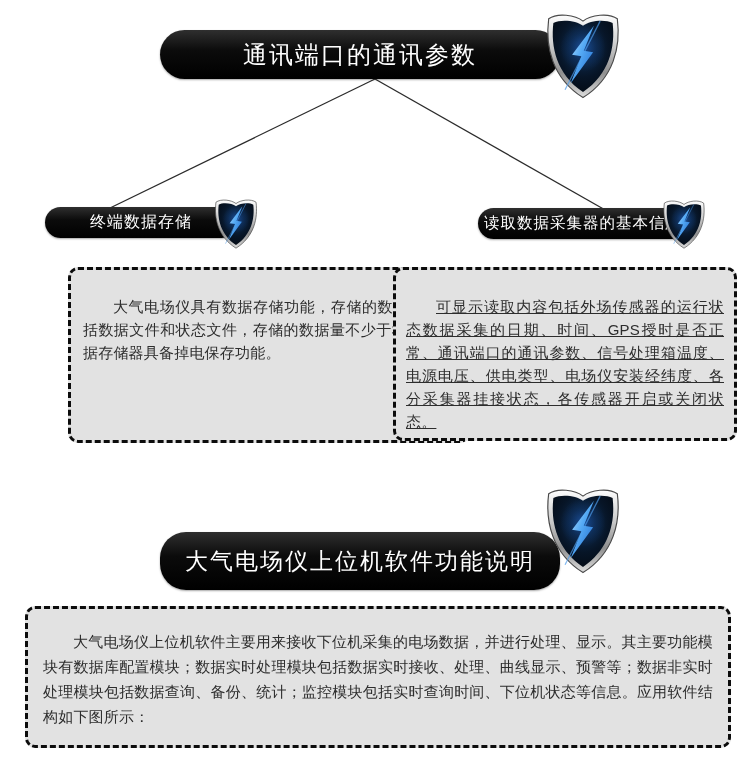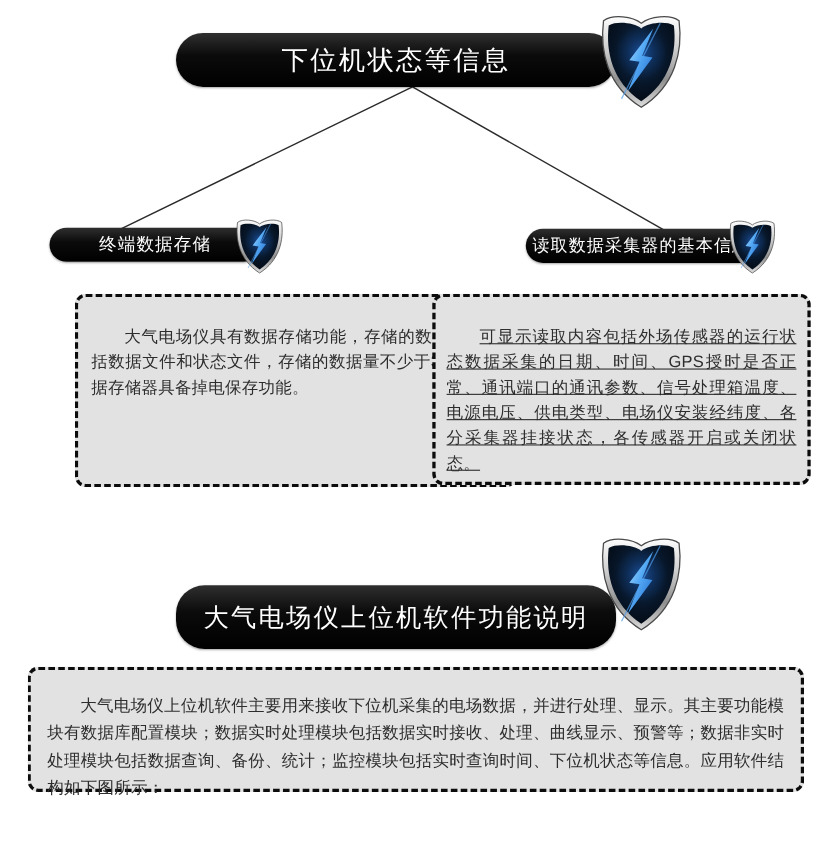--- a/index.html
+++ b/index.html
@@ -27,21 +27,21 @@
   #shield-right  { left:661px; top:200px; width:46px; height:50px; }
   #shield-bottom { left:544px; top:488px; width:78px; height:88px; }
   .dashed-box {
     position:absolute; z-index:2;
     background:#e2e2e2; border:3px dashed #0c0c0c; border-radius:10px;
     color:#2d2d2d; font-size:15px; line-height:23px; text-align:justify;
   }
   .dashed-box p { margin:0; text-indent:2em; letter-spacing:0.2px; }
   #left-box   { left:20px;  top:267px; width:402px; height:176px; padding:25px 12px 0;margin-left:48px; }
   #right-box  { left:393px; top:267px; width:344px; height:174px; padding:25px 10px 0;text-decoration:underline; }
-  #bottom-box { left:25px;  top:606px; width:706px; height:114px; padding:20px 15px 0; line-height:25px; }
+  #bottom-box { left:25px;  top:606px; width:706px; height:142px; padding:20px 15px 0; line-height:25px; }
   .svg-defs { position:absolute; width:0; height:0; overflow:hidden; }
 </style>
 </head>
 <body>
 
 <svg class="svg-defs" aria-hidden="true">
   <defs>
     <linearGradient id="rimGrad" x1="0" y1="0" x2="0" y2="1">
       <stop offset="0" stop-color="#fdfdfd"></stop>
       <stop offset="0.35" stop-color="#cfcfcf"></stop>
@@ -74,21 +74,21 @@
 </svg>
 
 <div class="canvas">
 
   <svg class="connector-svg">
     <line x1="375" y1="79" x2="110" y2="208" stroke="#2b2b2b" stroke-width="1.3"></line>
     <line x1="375" y1="79" x2="607" y2="211" stroke="#2b2b2b" stroke-width="1.3"></line>
   </svg>
 
   <div class="banner large" id="top-banner">
-    <span>下位机状态等信息</span>
+    <span>通讯端口的通讯参数</span>
   </div>
   <svg class="shield" id="shield-top" viewBox="0 0 100 112">
       <use href="#shield-shape"></use>
     </svg>
 
   <div class="banner small" id="left-banner">
     <span>终端数据存储</span>
   </div>
   <svg class="shield" id="shield-left" viewBox="0 0 100 112">
       <use href="#shield-shape"></use>

